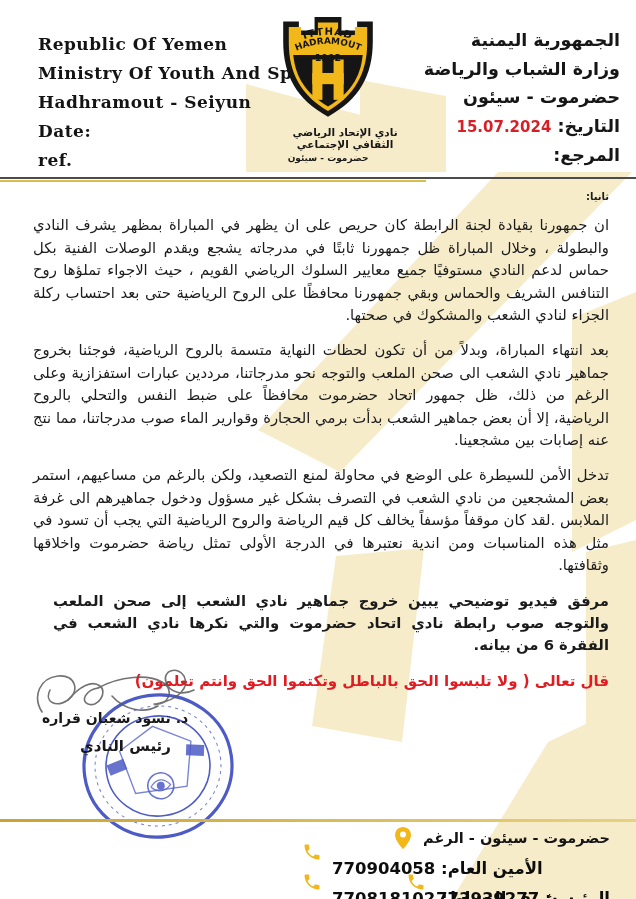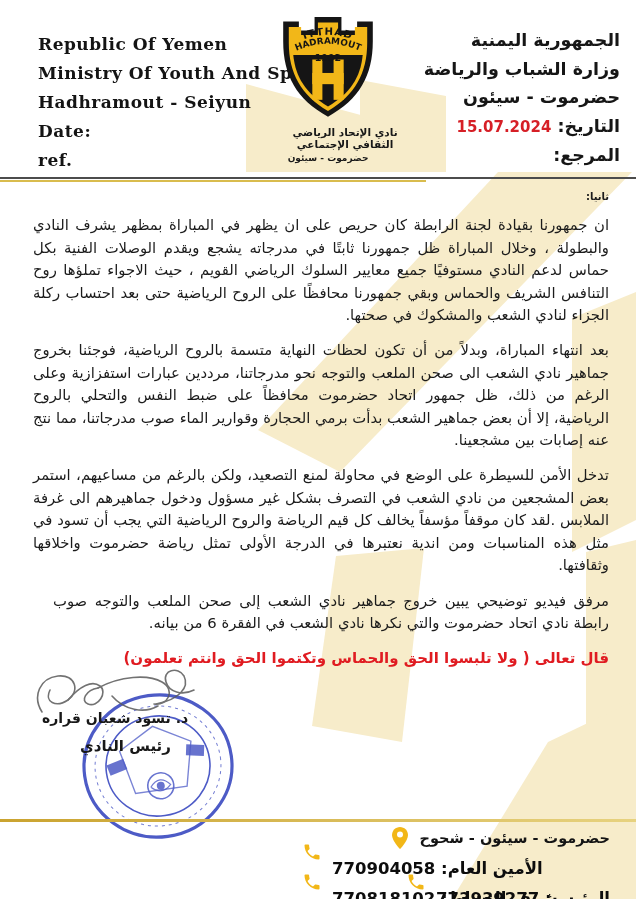--- a/index.html
+++ b/index.html
@@ -33,21 +33,21 @@
   .sep-bottom   { position:absolute; top:819px; left:0; right:0; height:2.5px;
                   background:linear-gradient(90deg,#caa32f,#e7d27f); z-index:2; }
 
   
   .body-text {
     position:absolute; top:186px; left:33px; right:27px; z-index:2;
     direction:rtl; font-size:14.8px; line-height:22.4px; color:#1b1b1b;
   }
   .section-label { font-weight:bold; font-size:10px; margin-bottom:6px; }
   .body-text p { text-align:justify; text-align-last:right; margin-bottom:13px; }
-  .para-bold { font-weight:normal;margin-left:20px; }
+  .para-bold { font-weight:bold;margin-left:20px; }
   .quote-red { color:#e01b21; font-weight:bold; font-size:15px; text-align:right; margin-top:2px; }
 
   
   .sig-squiggle { position:absolute; top:666px; left:28px; z-index:3; }
   .sig-name  { position:absolute; top:710px; left:42px;  z-index:3; font-weight:bold; font-size:14px; direction:rtl; }
   .sig-title { position:absolute; top:737px; left:80px;  z-index:3; font-weight:bold; font-size:15px; direction:rtl; }
   .stamp { position:absolute; top:690px; left:78px; z-index:2; opacity:.85; transform:rotate(-8deg); }
 
   
   .footer-row { position:absolute; z-index:3; display:flex; align-items:center; direction:rtl; }
@@ -126,21 +126,21 @@
 
   <div class="sep-top-dark"></div>
   <div class="sep-top-gold"></div>
 
   <div class="body-text">
     <div class="section-label">ثانيا:</div>
     <p>ان جمهورنا بقيادة لجنة الرابطة كان حريص على ان يظهر في المباراة بمظهر يشرف النادي والبطولة ، وخلال المباراة ظل جمهورنا ثابتًا في مدرجاته يشجع ويقدم الوصلات الفنية بكل حماس لدعم النادي مستوفيًا جميع معايير السلوك الرياضي القويم ، حيث الاجواء تملؤها روح التنافس الشريف والحماس وبقي جمهورنا محافظًا على الروح الرياضية حتى بعد احتساب ركلة الجزاء لنادي الشعب والمشكوك في صحتها.</p>
     <p>بعد انتهاء المباراة، وبدلاً من أن تكون لحظات النهاية متسمة بالروح الرياضية، فوجئنا بخروج جماهير نادي الشعب الى صحن الملعب والتوجه نحو مدرجاتنا، مرددين عبارات استفزازية وعلى الرغم من ذلك، ظل جمهور اتحاد حضرموت محافظاً على ضبط النفس والتحلي بالروح الرياضية، إلا أن بعض جماهير الشعب بدأت برمي الحجارة وقوارير الماء صوب مدرجاتنا، مما نتج عنه إصابات بين مشجعينا.</p>
     <p>تدخل الأمن للسيطرة على الوضع في محاولة لمنع التصعيد، ولكن بالرغم من مساعيهم، استمر بعض المشجعين من نادي الشعب  في التصرف بشكل غير مسؤول ودخول جماهيرهم الى غرفة الملابس .لقد كان موقفاً مؤسفاً يخالف كل قيم الرياضة والروح الرياضية التي يجب أن تسود في مثل هذه المناسبات ومن اندية نعتبرها في الدرجة الأولى تمثل رياضة حضرموت واخلاقها وثقافتها.</p>
     <p class="para-bold">مرفق فيديو توضيحي يبين خروج جماهير نادي الشعب إلى صحن الملعب والتوجه صوب رابطة نادي اتحاد حضرموت والتي نكرها نادي الشعب في الفقرة 6 من بيانه.</p>
-    <div class="quote-red">قال تعالى ( ولا تلبسوا الحق والحماس وتكتموا الحق وانتم تعلمون)</div>
+    <div class="quote-red">قال تعالى ( ولا تلبسوا الحق بالباطل وتكتموا الحق وانتم تعلمون)</div>
   </div>
 
   <svg class="sig-squiggle" width="170" height="62" viewBox="0 0 170 62">
     <g fill="none" stroke="#5a5a5a" stroke-width="1.6" opacity="0.85" stroke-linecap="round">
       <path d="M14 46 C4 30 12 12 30 10 C48 8 52 26 40 34 C28 42 16 36 22 24"></path>
       <path d="M40 34 C52 20 64 14 72 20 C80 26 70 42 60 38 C52 35 58 24 70 22"></path>
       <path d="M70 22 C92 10 120 8 134 16 C148 24 140 40 126 38"></path>
       <path d="M84 30 C96 44 116 48 130 40"></path>
       <path d="M128 38 C150 34 162 22 156 10 C150 0 134 4 138 16 C141 26 154 30 166 24"></path>
     </g>
@@ -166,21 +166,21 @@
 
   <div class="sep-bottom"></div>
 
   <div class="footer-row fr-addr">
     <span class="icon-cell">
       <svg width="20" height="22" viewBox="0 0 16 22">
           <path d="M8 0 C3.6 0 0 3.6 0 8 c0 6 8 14 8 14 s8 -8 8 -14 C16 3.6 12.4 0 8 0 Z" fill="#f2b718"></path>
           <circle cx="8" cy="7.6" r="3" fill="#ffffff"></circle>
         </svg>
     </span>
-    <span class="footer-text">حضرموت - سيئون - شحوح</span>
+    <span class="footer-text">حضرموت - سيئون - الرغم</span>
   </div>
 
   <div class="footer-row fr-pres">
     <span class="icon-cell">
       <svg width="20" height="20" viewBox="0 0 24 24">
           <path d="M6.62 10.79c1.44 2.83 3.76 5.14 6.59 6.59l2.2-2.21c.27-.27.67-.36 1.02-.24 1.12.37 2.33.57 3.57.57.55 0 1 .45 1 1V20c0 .55-.45 1-1 1-9.39 0-17-7.61-17-17 0-.55.45-1 1-1h3.5c.55 0 1 .45 1 1 0 1.25.2 2.45.57 3.57.11.35.03.74-.25 1.02l-2.2 2.2z" fill="#f2b718"></path>
         </svg>
     </span>
     <span class="footer-phone">الرئيس:  773939277</span>
   </div>

